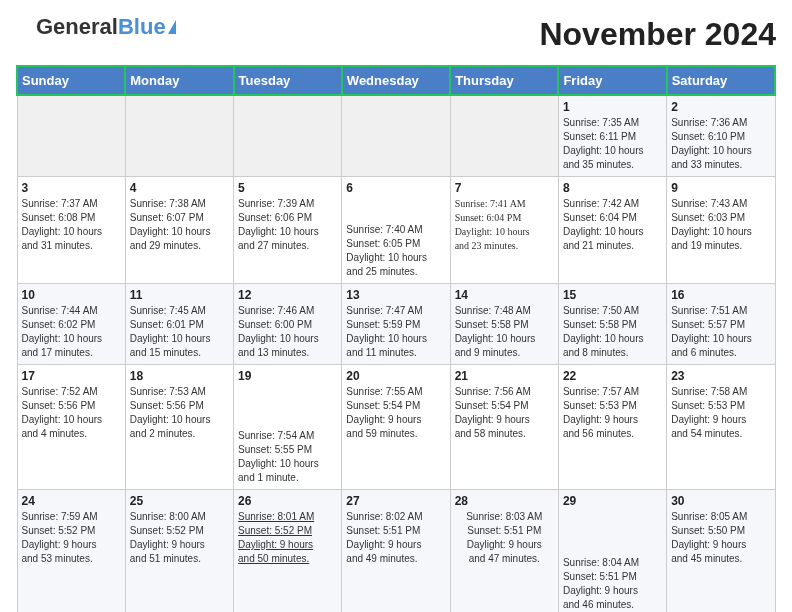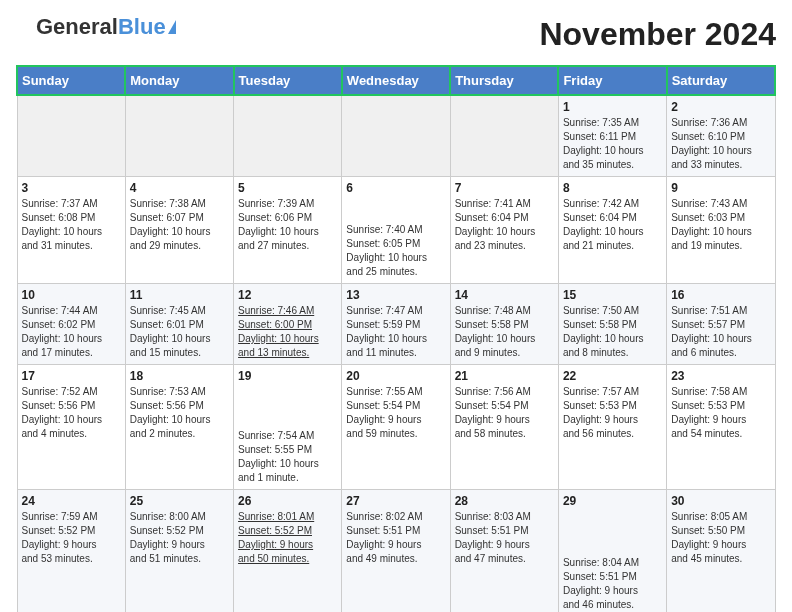--- a/index.html
+++ b/index.html
@@ -170,21 +170,21 @@
         </td>
         <td>
           <div class="day-number">6</div>
           <div class="day-info" style="white-space: pre-line; margin-top: 28px;">Sunrise: 7:40 AM
 Sunset: 6:05 PM
 Daylight: 10 hours
 and 25 minutes.</div>
         </td>
         <td>
           <div class="day-number">7</div>
-          <div class="day-info" style="white-space: pre-line;">Sunrise: 7:41 AM
+          <div class="day-info" style="white-space: pre-line; font-family: Liberation Serif, serif;">Sunrise: 7:41 AM
 Sunset: 6:04 PM
 Daylight: 10 hours
 and 23 minutes.</div>
         </td>
         <td>
           <div class="day-number">8</div>
           <div class="day-info" style="white-space: pre-line;">Sunrise: 7:42 AM
 Sunset: 6:04 PM
 Daylight: 10 hours
 and 21 minutes.</div>
@@ -207,21 +207,21 @@
         </td>
         <td>
           <div class="day-number">11</div>
           <div class="day-info" style="white-space: pre-line;">Sunrise: 7:45 AM
 Sunset: 6:01 PM
 Daylight: 10 hours
 and 15 minutes.</div>
         </td>
         <td>
           <div class="day-number">12</div>
-          <div class="day-info" style="white-space: pre-line; text-decoration: underline;">Sunrise: 7:46 AM
+          <div class="day-info" style="white-space: pre-line;">Sunrise: 7:46 AM
 Sunset: 6:00 PM
 Daylight: 10 hours
 and 13 minutes.</div>
         </td>
         <td>
           <div class="day-number">13</div>
           <div class="day-info" style="white-space: pre-line;">Sunrise: 7:47 AM
 Sunset: 5:59 PM
 Daylight: 10 hours
 and 11 minutes.</div>
@@ -323,21 +323,21 @@
         </td>
         <td>
           <div class="day-number">27</div>
           <div class="day-info" style="white-space: pre-line;">Sunrise: 8:02 AM
 Sunset: 5:51 PM
 Daylight: 9 hours
 and 49 minutes.</div>
         </td>
         <td>
           <div class="day-number">28</div>
-          <div class="day-info" style="white-space: pre-line;">Sunrise: 8:03 AM
+          <div class="day-info" style="white-space: pre-line; text-align: center;">Sunrise: 8:03 AM
 Sunset: 5:51 PM
 Daylight: 9 hours
 and 47 minutes.</div>
         </td>
         <td>
           <div class="day-number">29</div>
           <div class="day-info" style="white-space: pre-line; margin-top: 48px;">Sunrise: 8:04 AM
 Sunset: 5:51 PM
 Daylight: 9 hours
 and 46 minutes.</div>

